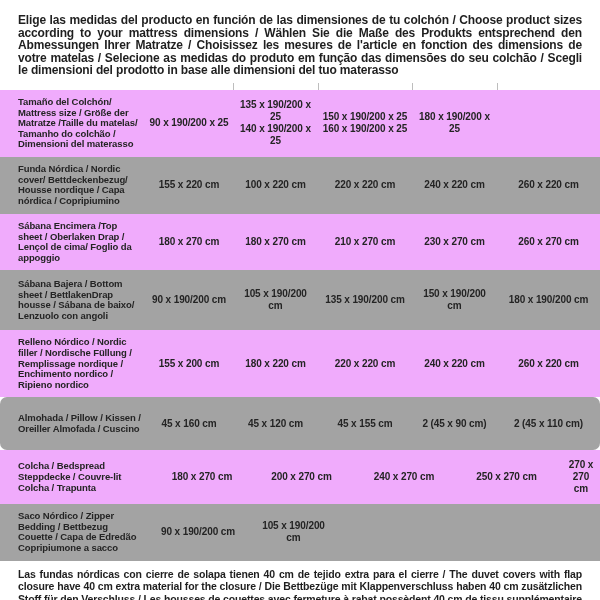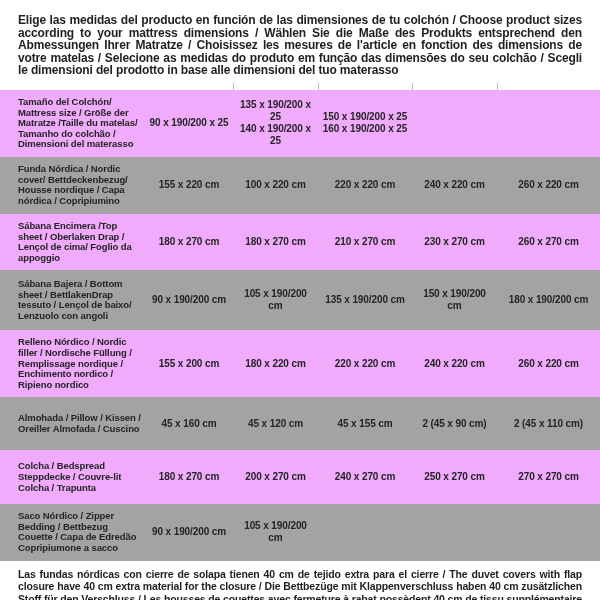--- a/index.html
+++ b/index.html
@@ -32,23 +32,23 @@
     grid-template-columns: 145px 88px 85px 94px 85px 1fr;
     align-items: center;
     background: #a3a3a3;
   }
   .row.alt { background: #f0abfc; }
   .rows .row:nth-child(1) { min-height: 62px; }
   .rows .row:nth-child(2) { min-height: 57px; }
   .rows .row:nth-child(3) { min-height: 53px; }
   .rows .row:nth-child(4) { min-height: 60px; }
   .rows .row:nth-child(5) { min-height: 58px; }
-  .rows .row:nth-child(6) { min-height: 53px; }
-  .rows .row:nth-child(7) { min-height: 54px; }
-  .rows .row:nth-child(8) { min-height: 56px; }
+  .rows .row:nth-child(6) { min-height: 53px; border-radius: 7px; }
+  .rows .row:nth-child(7) { min-height: 54px; gap: 13px; }
+  .rows .row:nth-child(8) { min-height: 56px; gap: 9px; }
   .label-cell {
     font-size: 9.5px;
     line-height: 10.6px;
     font-weight: 700;
     letter-spacing: -0.1px;
     padding: 7px 4px 7px 18px;
     color: #242424;
   }
   .cell {
     font-size: 10px;
@@ -94,20 +94,21 @@
 
   <div class="rows">
 
     <div class="row alt">
       <div class="label-cell">Tamaño del Colchón/ Mattress size / Größe der Matratze /Taille du matelas/ Tamanho do colchão / Dimensioni del materasso</div>
       <div class="cell">90 x 190/200 x 25</div>
       <div class="cell">135 x 190/200 x 25
 140 x 190/200 x 25</div>
       <div class="cell">150 x 190/200 x 25
 160 x 190/200 x 25</div>
+      <div class="cell">180 x 190/200 x 25</div>
     </div>
 
     <div class="row">
       <div class="label-cell">Funda Nórdica / Nordic cover/ Bettdeckenbezug/ Housse nordique / Capa nórdica / Copripiumino</div>
       <div class="cell">155 x 220 cm</div>
       <div class="cell">100 x 220 cm</div>
       <div class="cell">220 x 220 cm</div>
       <div class="cell">240 x 220 cm</div>
       <div class="cell">260 x 220 cm</div>
     </div>
@@ -115,21 +116,21 @@
     <div class="row alt">
       <div class="label-cell">Sábana Encimera /Top sheet / Oberlaken Drap / Lençol de cima/ Foglio da appoggio</div>
       <div class="cell">180 x 270 cm</div>
       <div class="cell">180 x 270 cm</div>
       <div class="cell">210 x 270 cm</div>
       <div class="cell">230 x 270 cm</div>
       <div class="cell">260 x 270 cm</div>
     </div>
 
     <div class="row">
-      <div class="label-cell">Sábana Bajera / Bottom sheet / BettlakenDrap tessuto / Lençol de baixo/ Lenzuolo con angoli</div>
+      <div class="label-cell">Sábana Bajera / Bottom sheet / BettlakenDrap housse / Sábana de baixo/ Lenzuolo con angoli</div>
       <div class="cell">90 x 190/200 cm</div>
       <div class="cell">105 x 190/200 cm</div>
       <div class="cell">135 x 190/200 cm</div>
       <div class="cell">150 x 190/200 cm</div>
       <div class="cell">180 x 190/200 cm</div>
     </div>
 
     <div class="row alt">
       <div class="label-cell">Relleno Nórdico / Nordic filler / Nordische Füllung / Remplissage nordique / Enchimento nordico / Ripieno nordico</div>
       <div class="cell">155 x 200 cm</div>

